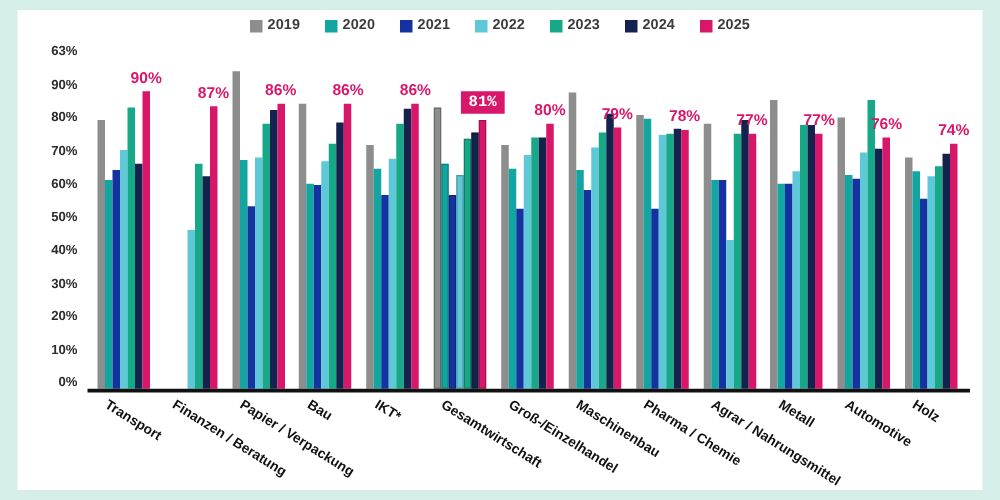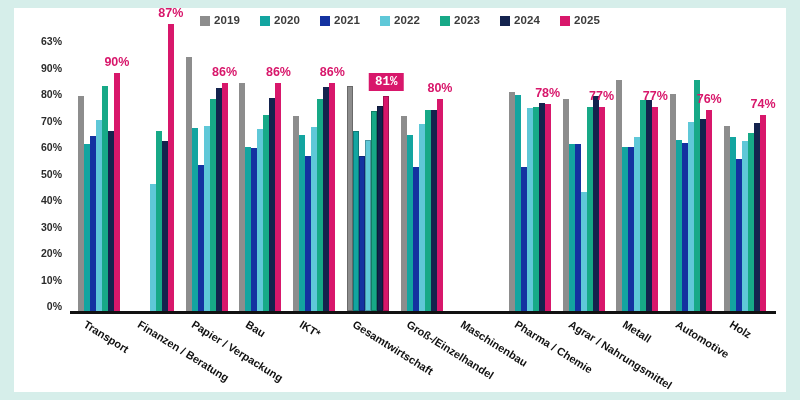--- a/index.html
+++ b/index.html
@@ -176,21 +176,21 @@
           <span class="dlabel">90%</span>
         </div>
       </div>
       <div class="group" style="left: 53.8462px; width: 53.8462px;">
         <div class="bar empty" style="height: 0px;"></div>
         <div class="bar empty" style="height: 0px;"></div>
         <div class="bar empty" style="height: 0px;"></div>
         <div class="bar" style="height: 127.2px; background: rgb(95, 200, 216);"></div>
         <div class="bar" style="height: 180.2px; background: rgb(23, 169, 135);"></div>
         <div class="bar" style="height: 169.6px; background: rgb(20, 35, 78);"></div>
-        <div class="bar" style="height: 287px; background: rgb(216, 23, 107);">
+        <div class="bar" style="height: 226px; background: rgb(216, 23, 107);">
           <span class="dlabel">87%</span>
         </div>
       </div>
       <div class="group" style="left: 107.692px; width: 53.8462px;">
         <div class="bar" style="height: 254.4px; background: rgb(141, 141, 141);"></div>
         <div class="bar" style="height: 182.85px; background: rgb(19, 165, 160);"></div>
         <div class="bar" style="height: 145.75px; background: rgb(20, 50, 160);"></div>
         <div class="bar" style="height: 185.5px; background: rgb(95, 200, 216);"></div>
         <div class="bar" style="height: 212px; background: rgb(23, 169, 135);"></div>
         <div class="bar" style="height: 222.6px; background: rgb(20, 35, 78);"></div>
@@ -233,20 +233,31 @@
       </div>
       <div class="group" style="left: 323.077px; width: 53.8462px;">
         <div class="bar" style="height: 194.775px; background: rgb(141, 141, 141);"></div>
         <div class="bar" style="height: 176.225px; background: rgb(19, 165, 160);"></div>
         <div class="bar" style="height: 144.425px; background: rgb(20, 50, 160);"></div>
         <div class="bar" style="height: 186.825px; background: rgb(95, 200, 216);"></div>
         <div class="bar" style="height: 201.4px; background: rgb(23, 169, 135);"></div>
         <div class="bar" style="height: 201.4px; background: rgb(20, 35, 78);"></div>
         <div class="bar" style="height: 212px; background: rgb(216, 23, 107);">
           <span class="dlabel">80%</span>
+        </div>
+      </div>
+      <div class="group" style="left: 376.923px; width: 53.8462px;">
+        <div class="bar" style="height: 237.175px; background: rgb(141, 141, 141);"></div>
+        <div class="bar" style="height: 174.9px; background: rgb(19, 165, 160);"></div>
+        <div class="bar" style="height: 159px; background: rgb(20, 50, 160);"></div>
+        <div class="bar" style="height: 193.45px; background: rgb(95, 200, 216);"></div>
+        <div class="bar" style="height: 205.375px; background: rgb(23, 169, 135);"></div>
+        <div class="bar" style="height: 219.95px; background: rgb(20, 35, 78);"></div>
+        <div class="bar" style="height: 209.35px; background: rgb(216, 23, 107);">
+          <span class="dlabel">79%</span>
         </div>
       </div>
       <div class="group" style="left: 430.769px; width: 53.8462px;">
         <div class="bar" style="height: 218.625px; background: rgb(141, 141, 141);"></div>
         <div class="bar" style="height: 215.975px; background: rgb(19, 165, 160);"></div>
         <div class="bar" style="height: 144.425px; background: rgb(20, 50, 160);"></div>
         <div class="bar" style="height: 202.725px; background: rgb(95, 200, 216);"></div>
         <div class="bar" style="height: 204.05px; background: rgb(23, 169, 135);"></div>
         <div class="bar" style="height: 208.025px; background: rgb(20, 35, 78);"></div>
         <div class="bar" style="height: 206.7px; background: rgb(216, 23, 107);">

